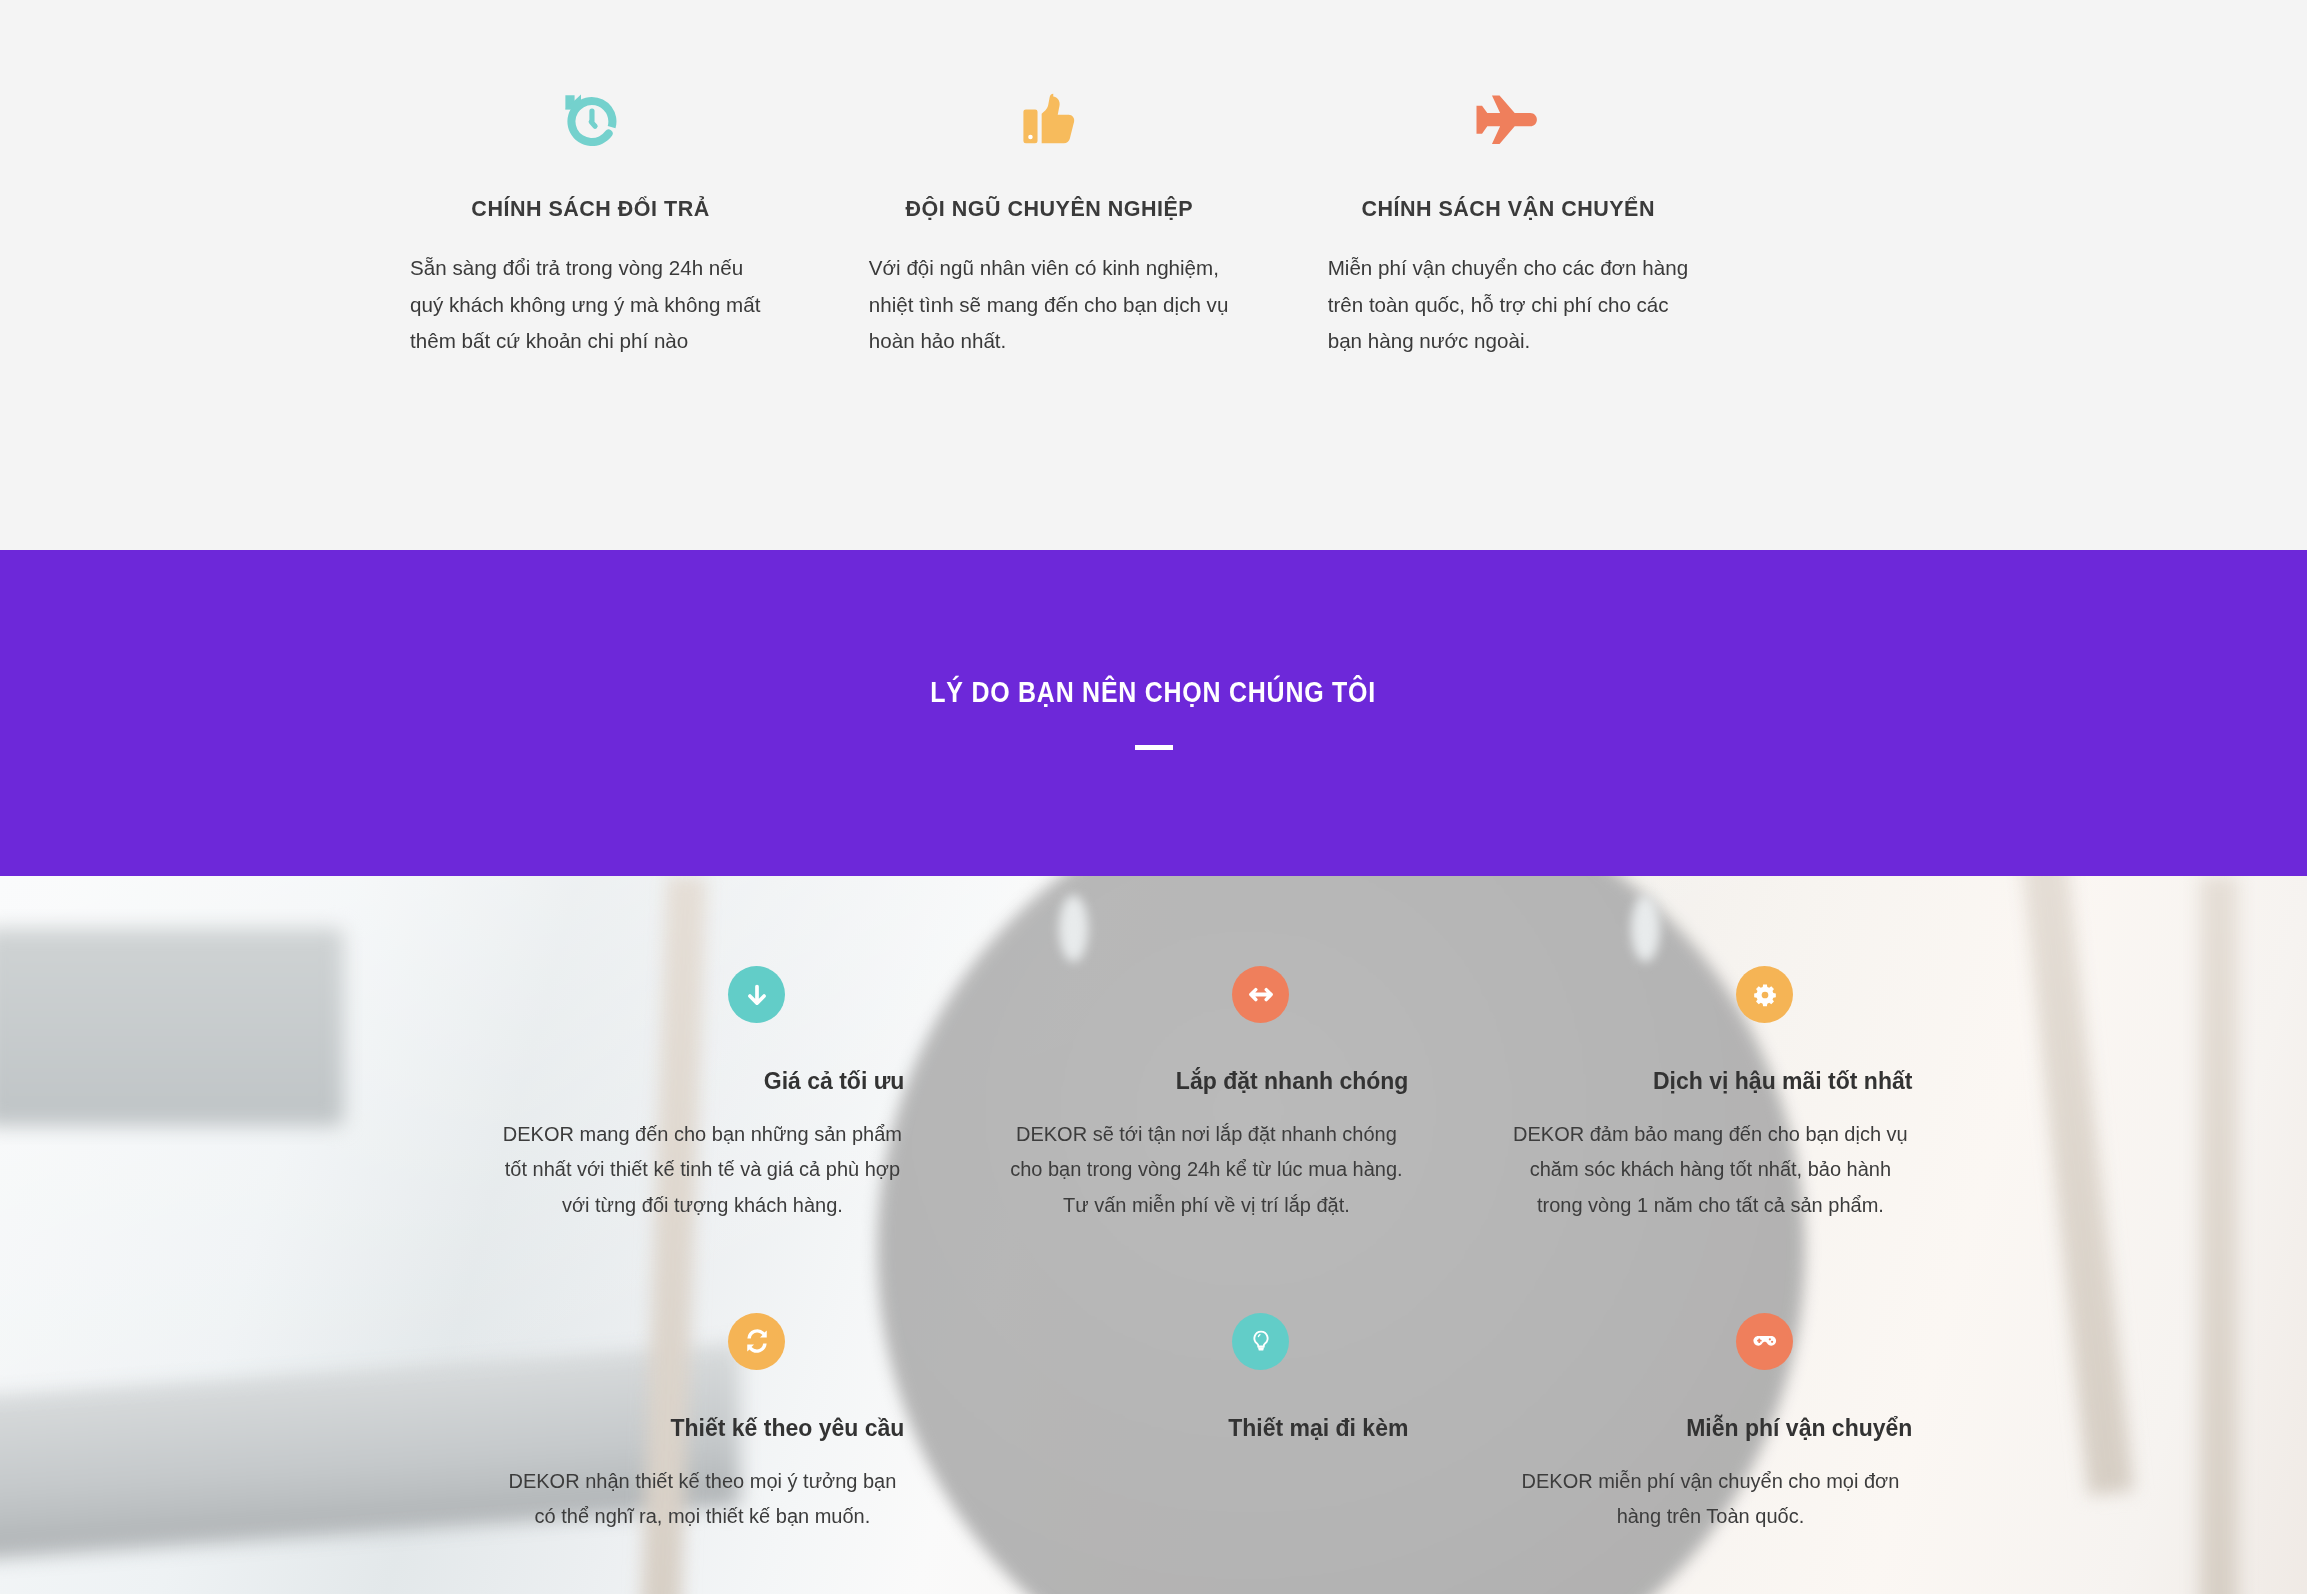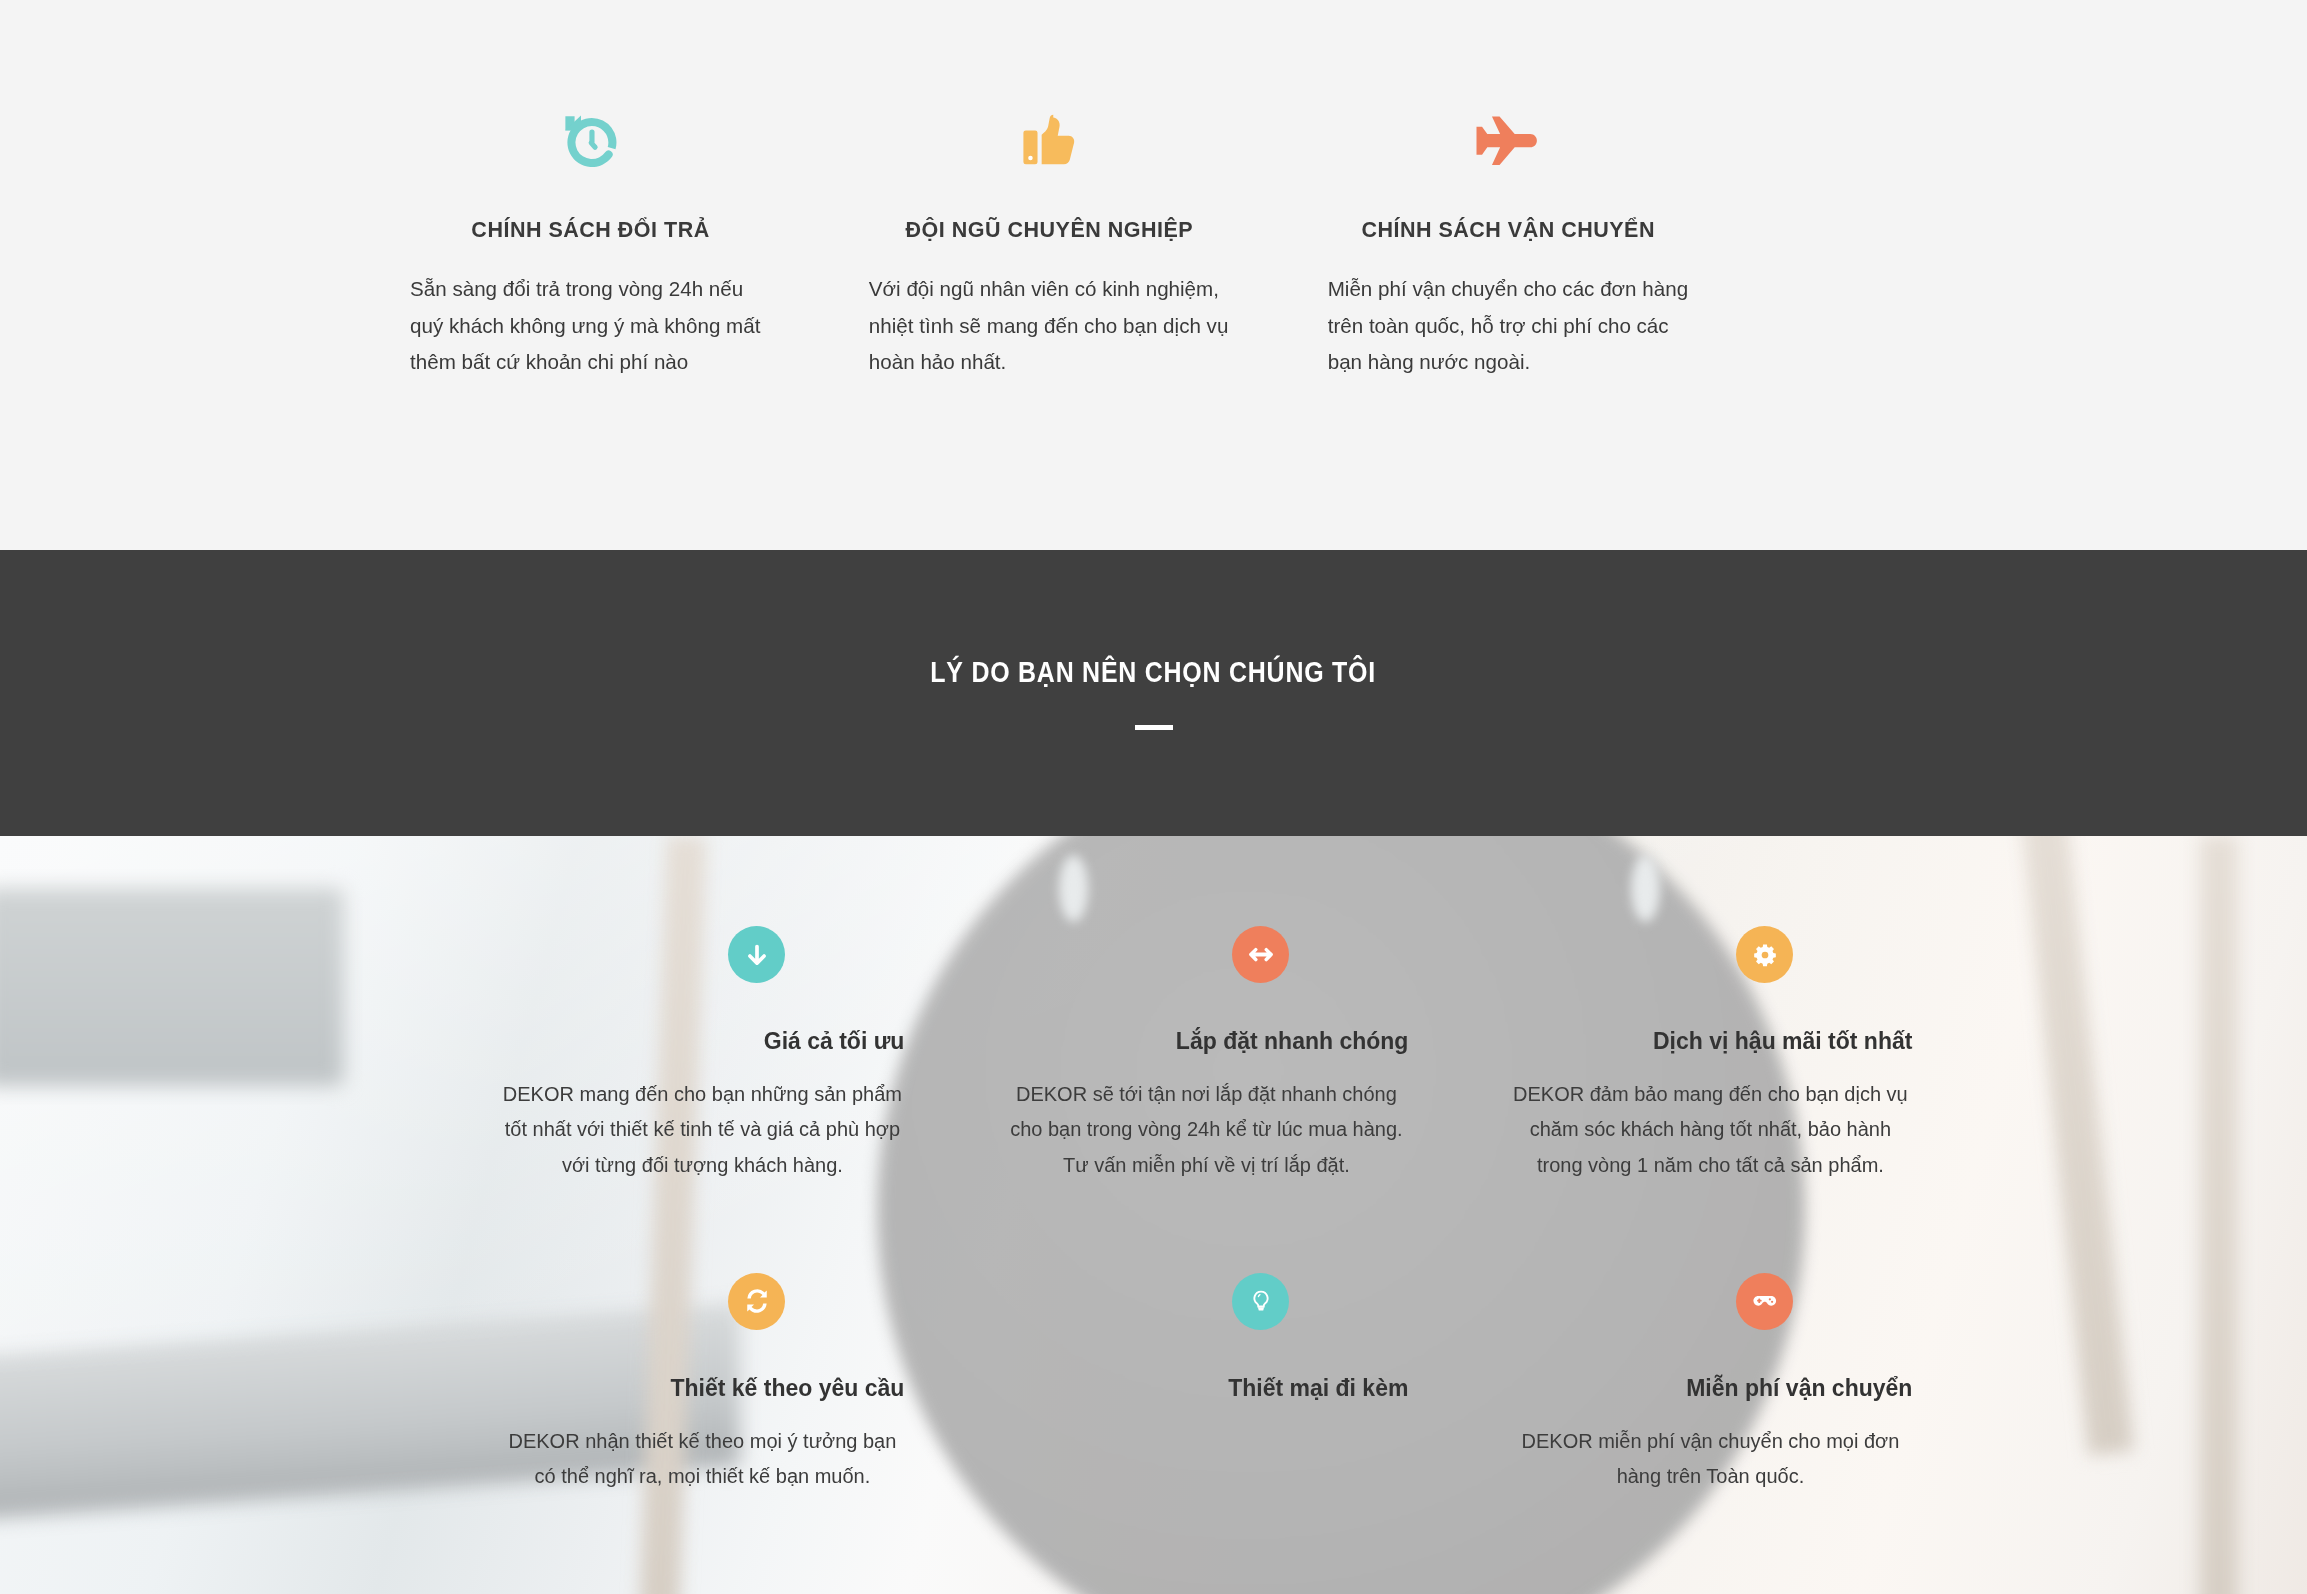--- a/index.html
+++ b/index.html
@@ -13,21 +13,21 @@
   
   .features-section{
     width:2307px;
     height:550px;
     background:#f4f4f4;
     position:relative;
   }
   .features-row{
     display:flex;
     width:2087px;
-    padding-top:103px;
+    padding-top:82px;
     gap:36px;
   }
   .feature-col{
     width:504px;
     display:flex;
     flex-direction:column;
     align-items:center;
   }
   .feature-col.spacer-left{ width:409px; }
   .feature-col.spacer-right{ width:395px; }
@@ -52,22 +52,22 @@
     font-size:20.6px;
     line-height:1.78;
     color:#3a3a3a;
     text-align:left;
     max-width:361px;
   }
 
   
   .banner{
     width:2307px;
-    height:286px;
-    background:#404040;
+    height:326px;
+    background:#6d28d9;
     display:flex;
     flex-direction:column;
     align-items:center;
     justify-content:center;
   }
   .banner-title{
     color:#ffffff;
     font-size:29px;
     font-weight:bold;
     letter-spacing:0.9px;

